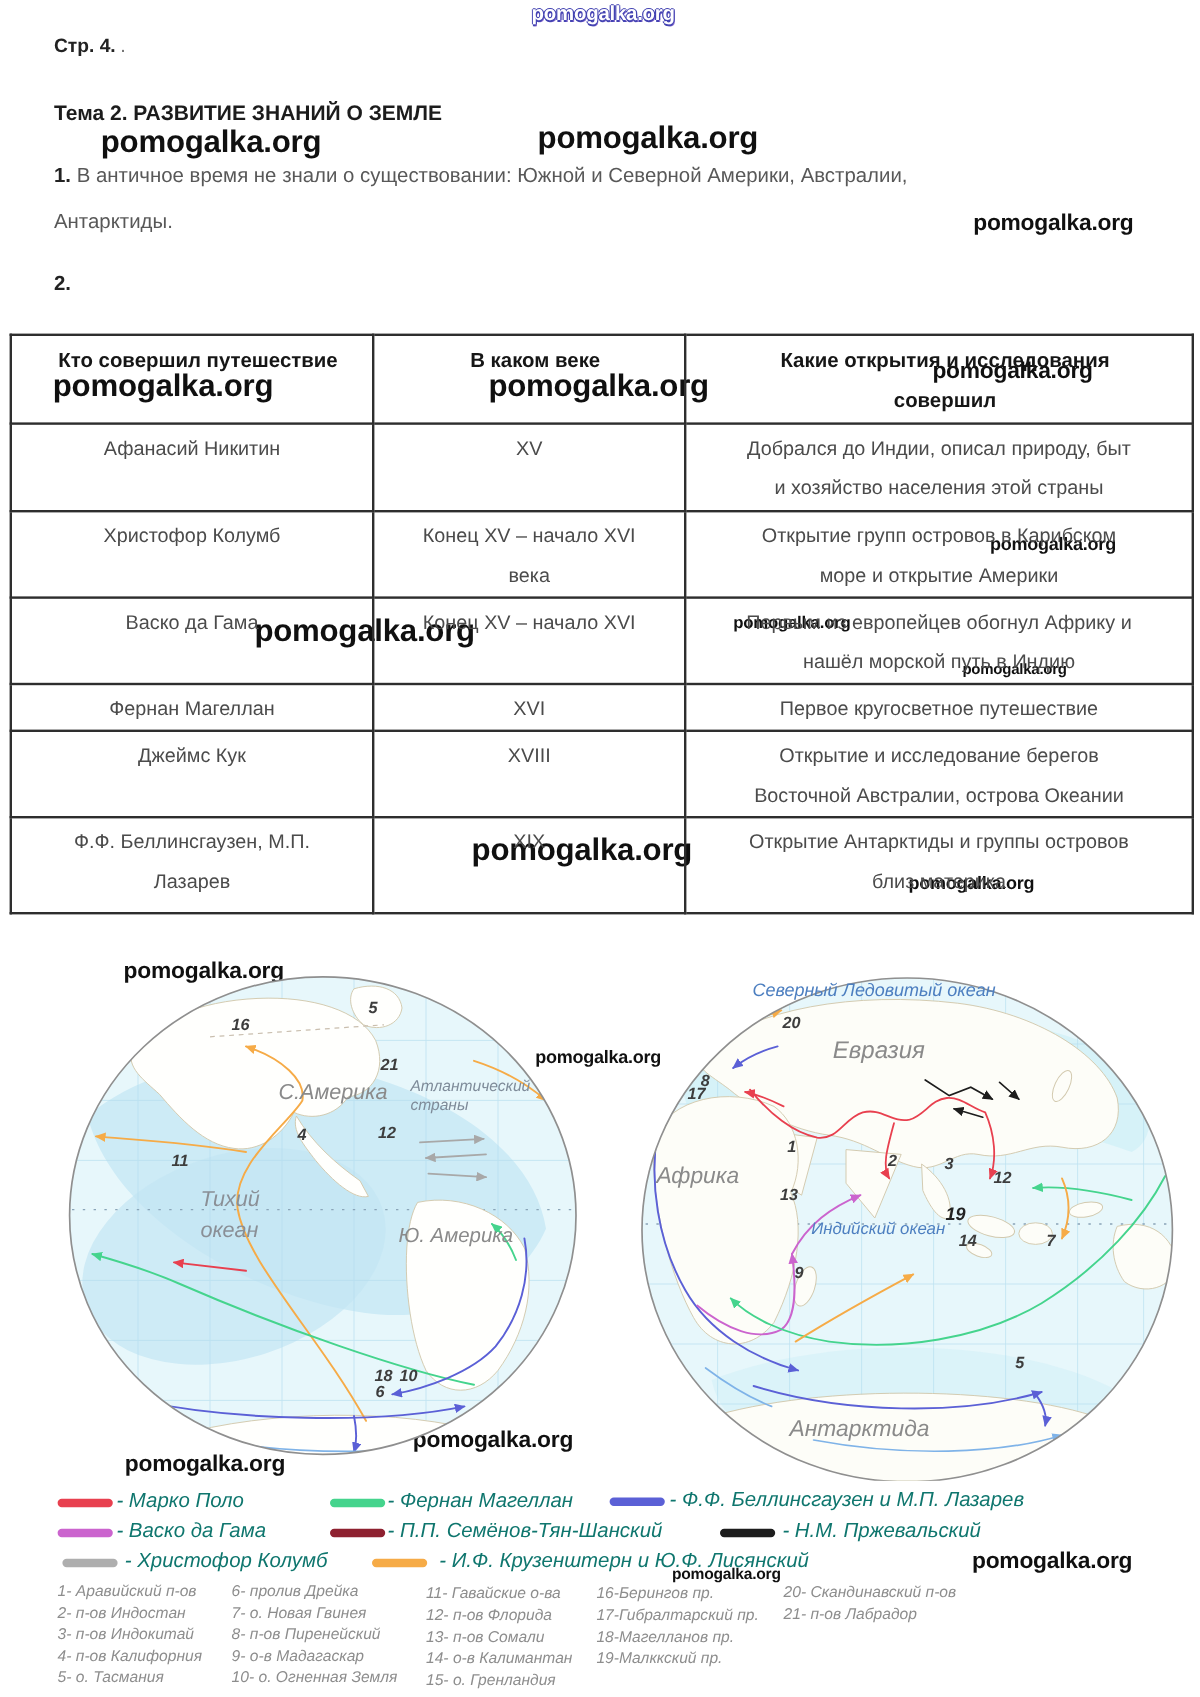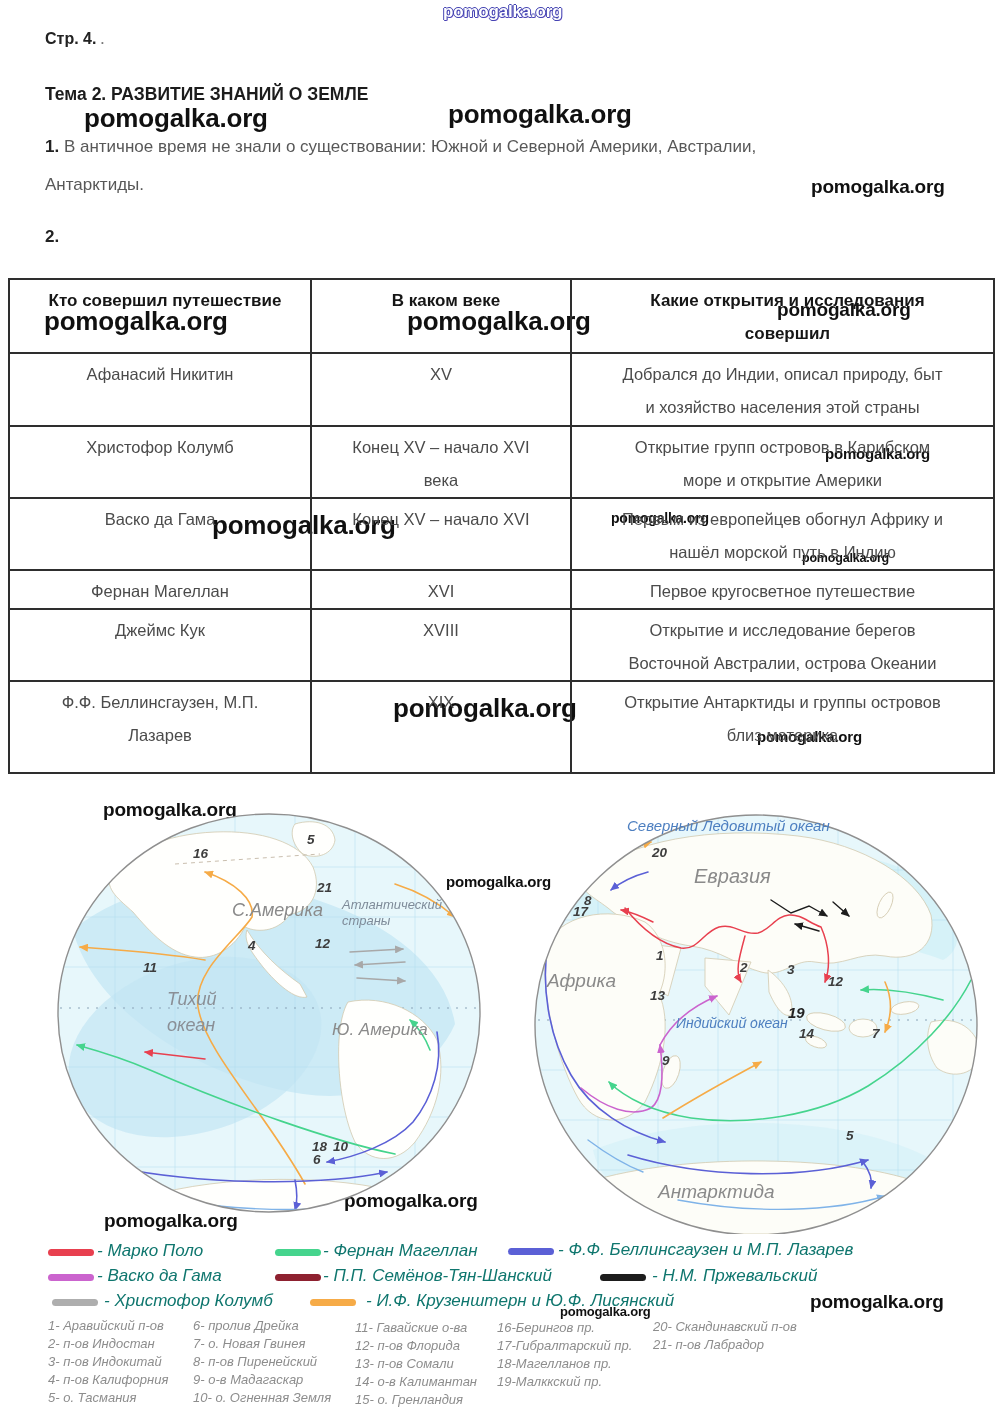--- a/index.html
+++ b/index.html
@@ -112,21 +112,21 @@
       <td>Фернан Магеллан</td>
       <td>XVI</td>
       <td>Первое кругосветное путешествие</td>
     </tr>
     <tr style="height:72px;">
       <td>Джеймс Кук</td>
       <td>XVIII</td>
       <td>Открытие и исследование берегов
 Восточной Австралии, острова Океании</td>
     </tr>
-    <tr style="height:92px;">
+    <tr style="height:80px;">
       <td>Ф.Ф. Беллинсгаузен, М.П.
 Лазарев</td>
       <td>XIX</td>
       <td>Открытие Антарктиды и группы островов
 близ материка</td>
     </tr>
   </tbody>
     </table>
 
   <svg class="map-svg" style="left:55px;top:812px;" width="430" height="405" viewBox="0 0 430 405">

